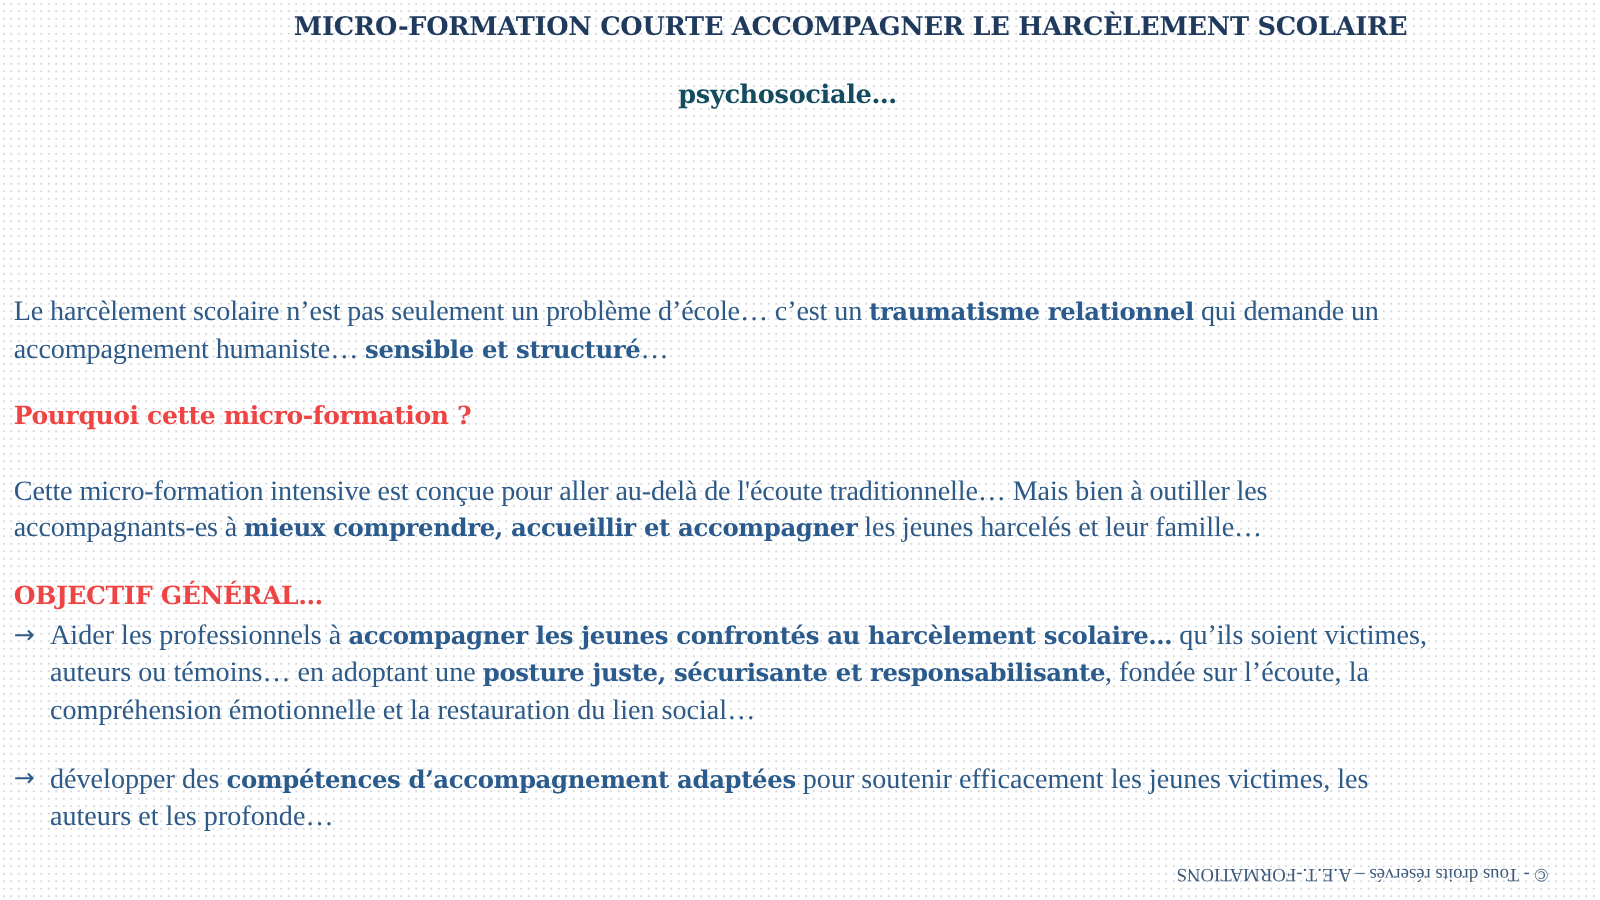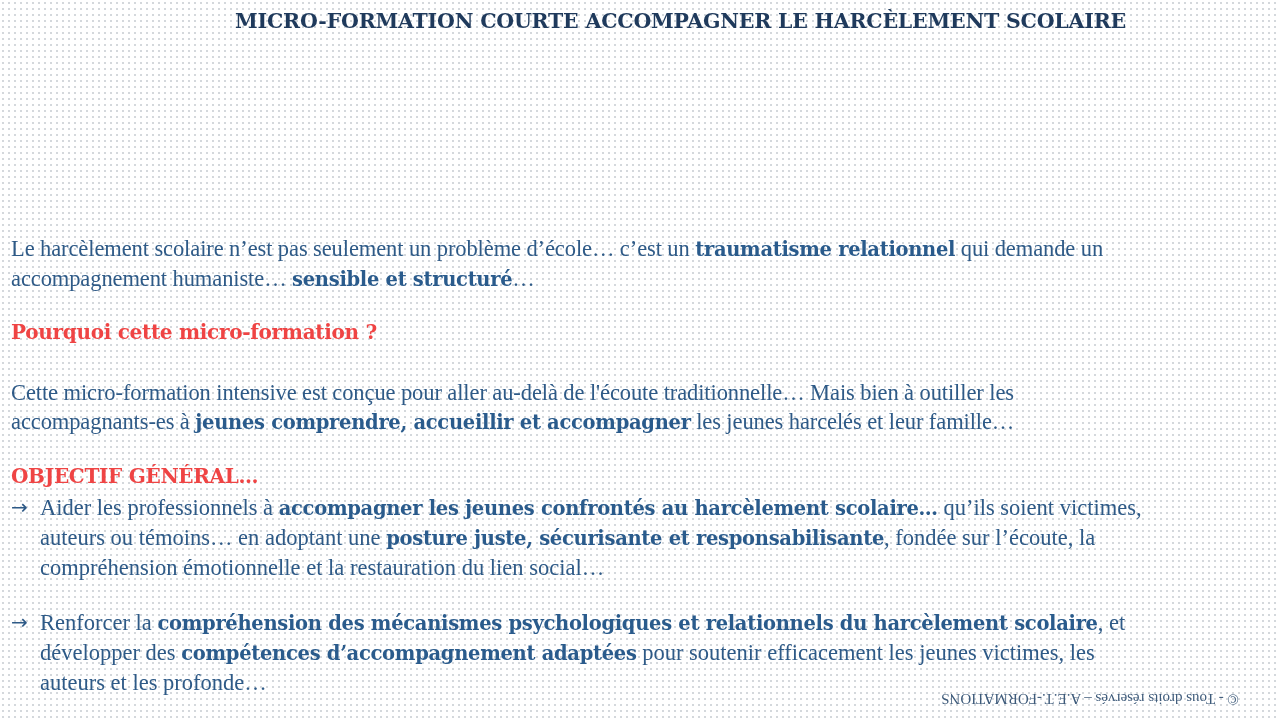--- a/index.html
+++ b/index.html
@@ -124,50 +124,50 @@
     }
   </style>
 </head>
 <body>
 
 <div class="page">
 
   <div class="title">MICRO-FORMATION COURTE ACCOMPAGNER LE HARCÈLEMENT SCOLAIRE</div>
 
   <div class="subtitle">
+    <span>psychosociale…</span>
   </div>
 
 
   <div class="para" style="top:234px;">
     <span class="line"><span>Le harcèlement scolaire n’est pas seulement un problème d’école…  c’est un </span><b>traumatisme relationnel</b><span> qui demande un</span></span>
     <span class="line"><span>accompagnement humaniste… </span><b>sensible et structuré</b><span>…</span></span>
   </div>
 
   <div class="heading" style="top:320px;">Pourquoi cette micro-formation ?</div>
 
   <div class="para" style="top:378px;">
     <span class="line">Cette micro-formation intensive est conçue pour aller au-delà de l'écoute traditionnelle… Mais bien à outiller les</span>
-    <span class="line"><span>accompagnants-es à </span><b>jeunes comprendre, accueillir et accompagner</b><span> les jeunes harcelés et leur famille…</span></span>
+    <span class="line"><span>accompagnants-es à </span><b>mieux comprendre, accueillir et accompagner</b><span> les jeunes harcelés et leur famille…</span></span>
   </div>
 
   <div class="heading" style="top:464px;">OBJECTIF GÉNÉRAL…</div>
 
   <div class="bullet" style="top:493px;">
     <span class="arrow">→</span>
     <div class="text">
       <span class="line"><span>Aider les professionnels à </span><b>accompagner les jeunes confrontés au harcèlement scolaire…</b><span> qu’ils soient victimes,</span></span>
       <span class="line"><span>auteurs ou témoins… en adoptant une </span><b>posture juste, sécurisante et responsabilisante</b><span>, fondée sur l’écoute, la</span></span>
       <span class="line">compréhension émotionnelle et la restauration du lien social…</span>
     </div>
   </div>
 
   <div class="bullet" style="top:608px;">
     <span class="arrow">→</span>
     <div class="text">
-      <span class="line"><span>Renforcer la </span><b>compréhension des mécanismes psychologiques et relationnels du harcèlement scolaire</b><span>, et</span></span>
       <span class="line"><span>développer des </span><b>compétences d’accompagnement adaptées</b><span> pour soutenir efficacement les jeunes victimes, les</span></span>
       <span class="line">auteurs et les profonde…</span>
     </div>
   </div>
 
   <div class="footer">© - Tous droits réservés – A.E.T.-FORMATIONS</div>
 
 </div>
 
 </body></html>

